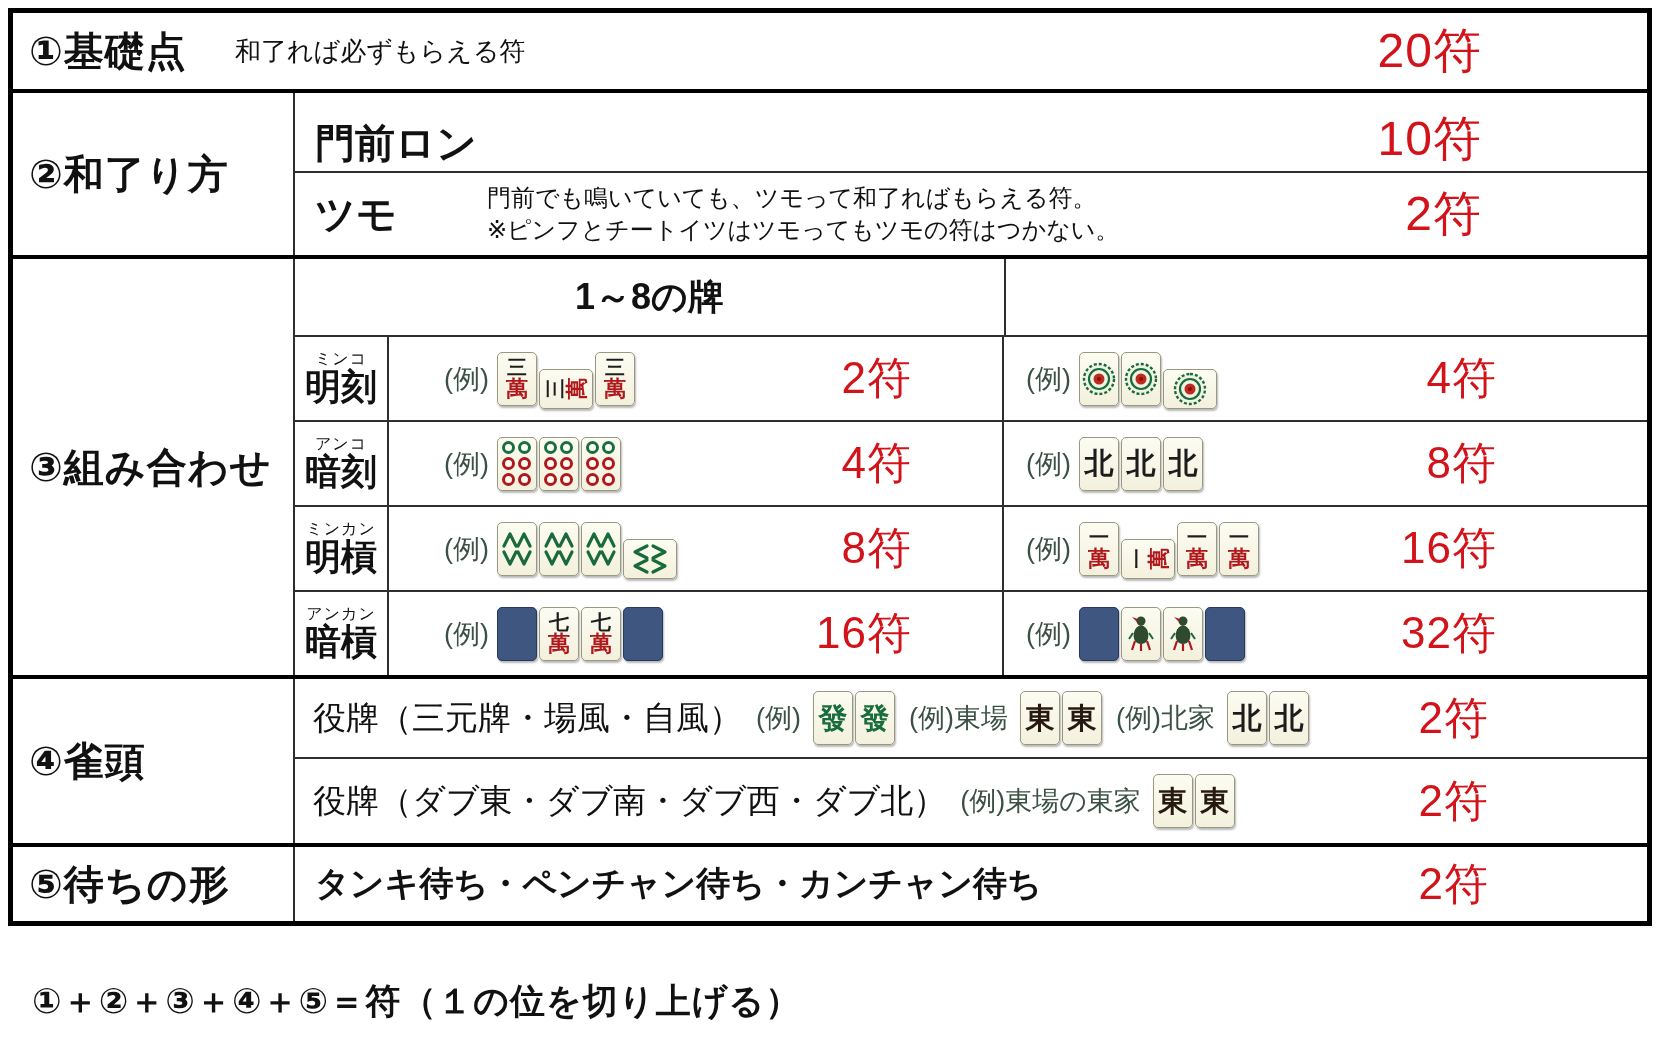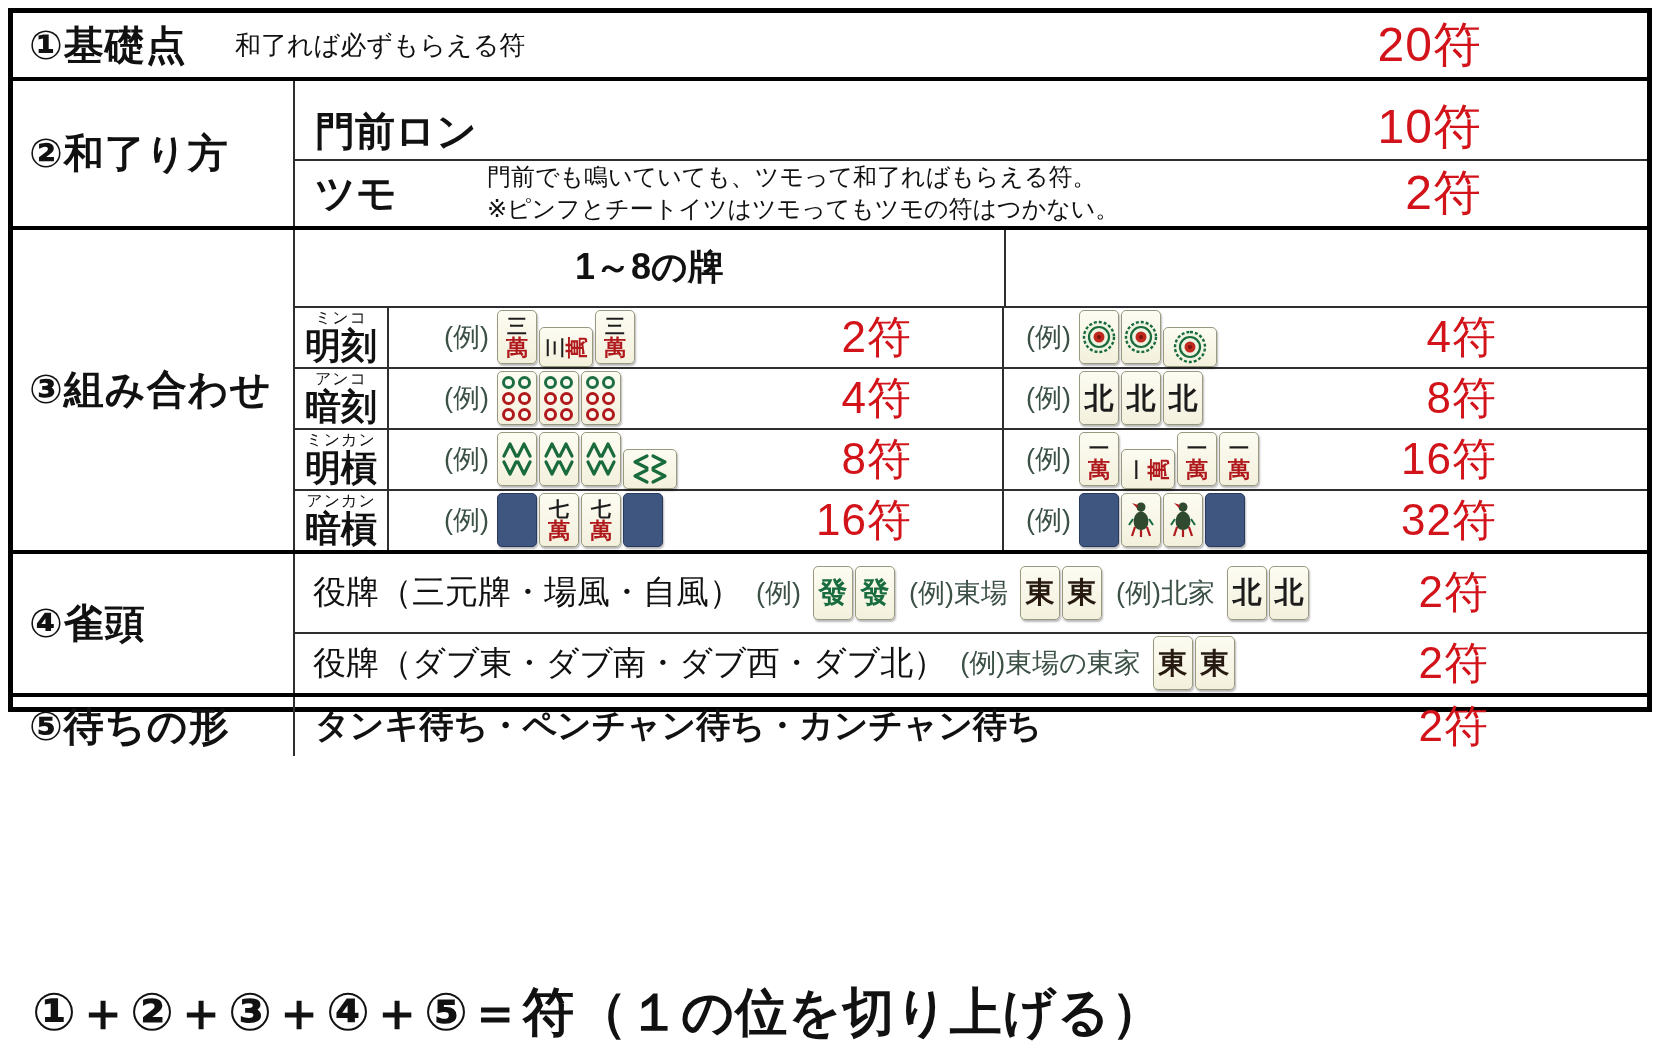--- a/index.html
+++ b/index.html
@@ -8,21 +8,21 @@
     --tile-back:#3e5680;
     --thin:#2e2e2e;
   }
   html,body{margin:0;padding:0;background:#ffffff;}
   .canvas{
     position:relative;width:1660px;height:1048px;background:#fff;
     font-family:"Liberation Sans","DejaVu Sans",sans-serif;color:#111;
     overflow:hidden;
   }
   .fu-table{
-    position:absolute;left:8px;top:8px;width:1644px;height:704px;
+    position:absolute;left:8px;top:8px;width:1644px;height:918px;
     border:5px solid #000;box-sizing:border-box;background:#fff;
     display:flex;flex-direction:column;
   }
   .sec{display:flex;box-sizing:border-box;}
   .sec + .sec{border-top:4px solid #000;}
   .sec1{height:76px;align-items:center;}
   .sec2{height:166px;}
   .sec3{height:420px;}
   .sec4{height:168px;}
   .sec5{flex:1;}
@@ -93,21 +93,21 @@
   .p-row2{flex:1;}
   .p-name{font-size:33px;font-weight:normal;padding-left:18px;white-space:nowrap;}
   .ex-group{display:flex;align-items:center;margin-left:14px;}
   .ex-group .tiles{margin-left:4px;}
   
   .w-row{flex:1;display:flex;align-items:center;}
   .w-desc{font-size:34px;font-weight:bold;padding-left:20px;white-space:nowrap;}
   
   .formula{
     position:absolute;left:32px;top:978px;
-    font-size:52px;font-weight:bold;letter-spacing:1px;white-space:nowrap;
+    font-size:35px;font-weight:bold;letter-spacing:1px;white-space:nowrap;
   }
 </style>
 </head>
 <body>
 
 <div class="canvas">
   <div class="fu-table">
 
     <div class="sec sec1">
       <div class="sec-label">①基礎点</div>

